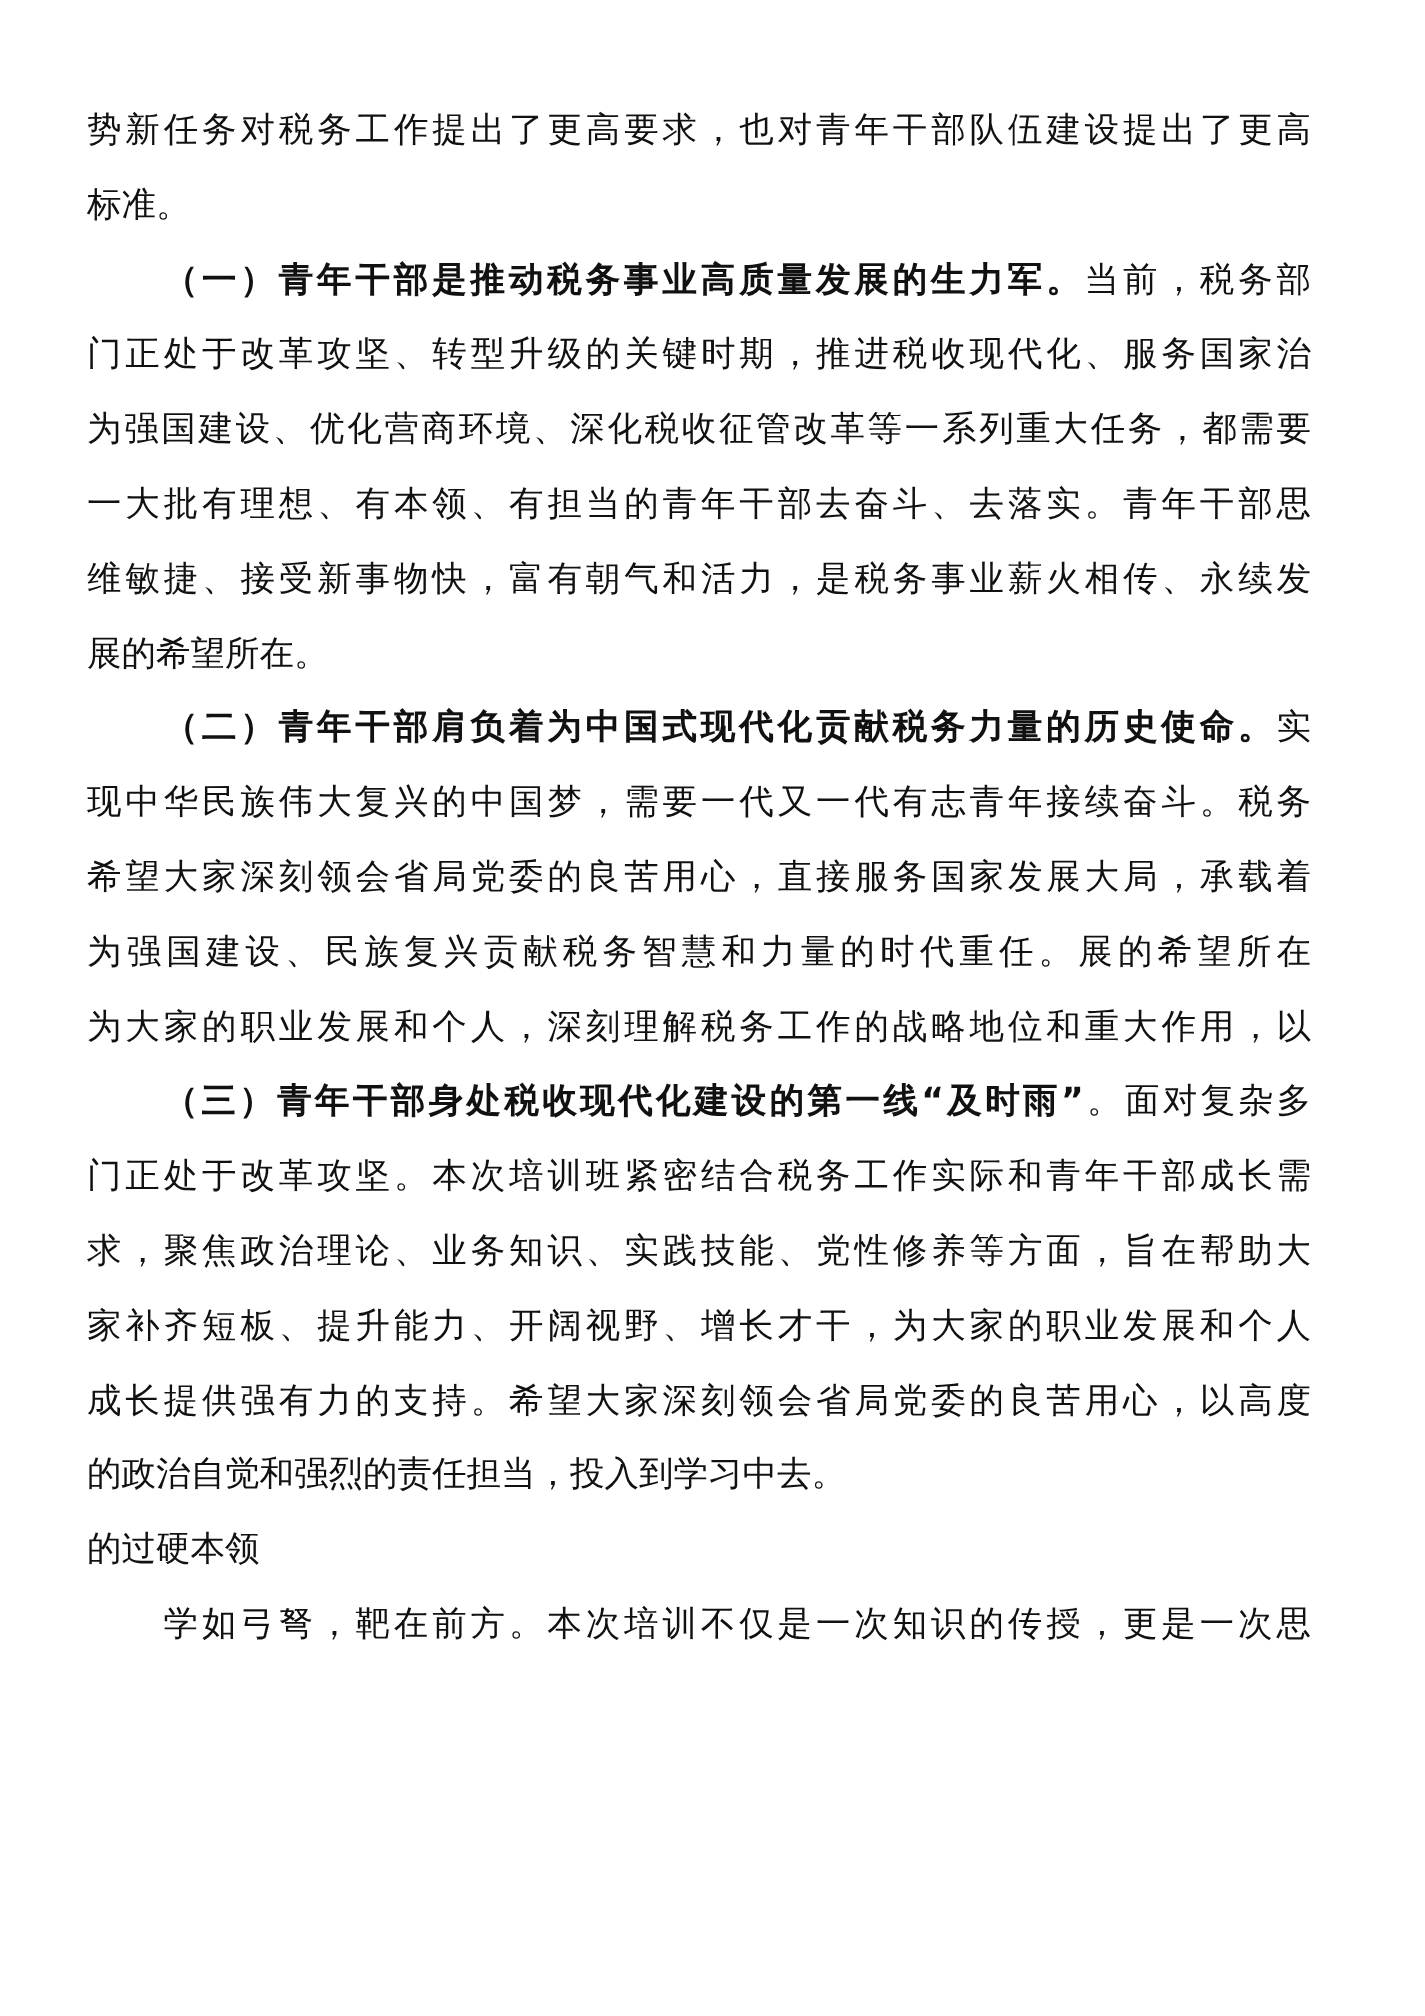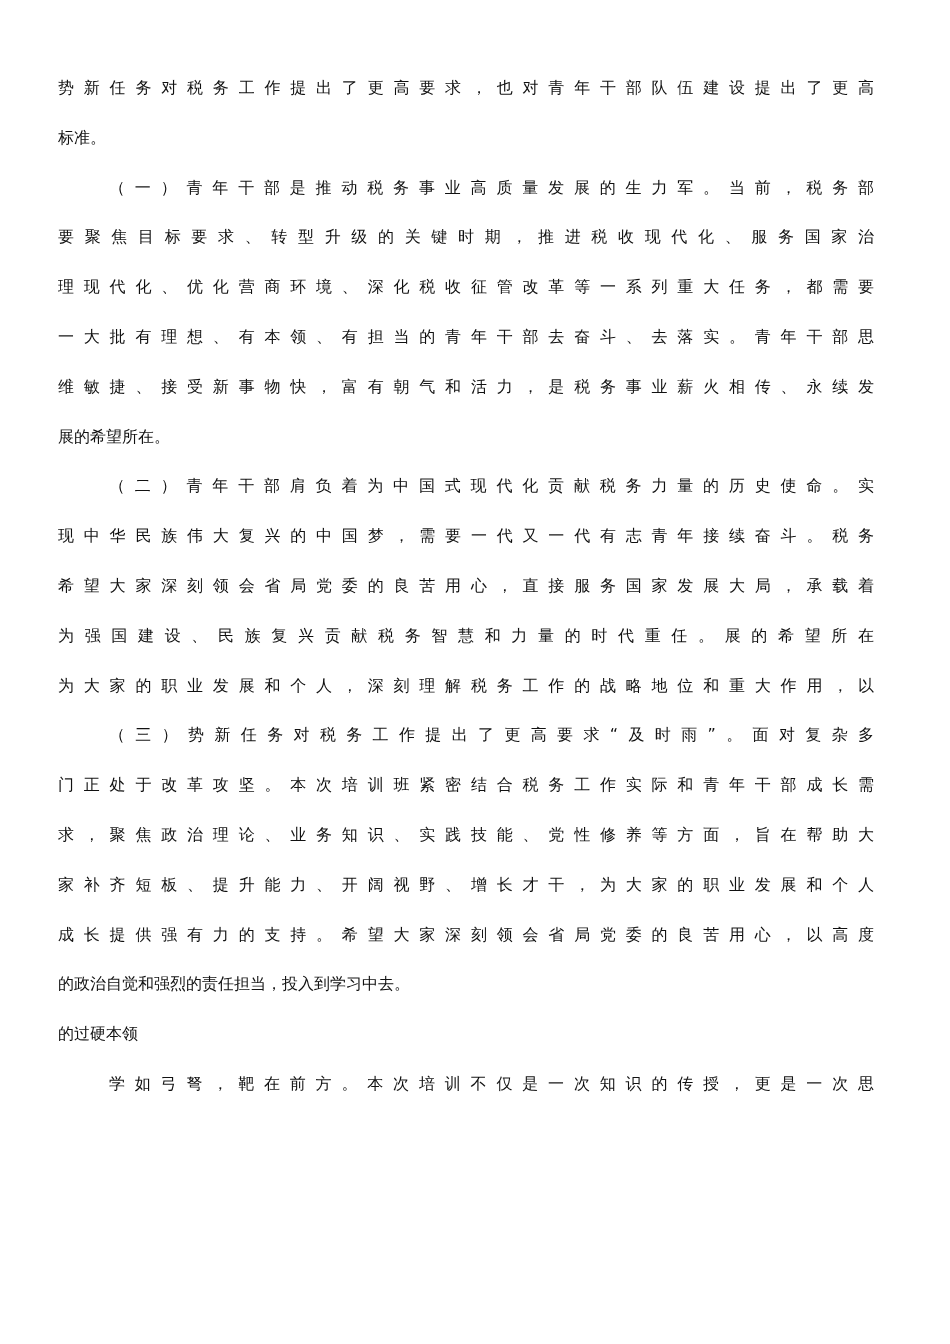--- a/index.html
+++ b/index.html
@@ -1,46 +1,46 @@
 <!DOCTYPE html>
 <html><head>
 <meta charset="utf-8">
 <style>
   html, body { margin:0; padding:0; background:#ffffff; }
   body { width:950px; height:1344px; position:relative; overflow:hidden;
          font-family: "DejaVu Sans", "Liberation Sans", sans-serif; color:#111; }
   .page { position:absolute; left:58px; top:63px; width:816px; }
-  .line { height:49.8px; line-height:49.8px; font-size:16px; white-space:nowrap;
+  .line { height:49.8px; line-height:49.8px; font-size:23px; white-space:nowrap;
           text-align:justify; text-align-last:justify; letter-spacing:0; }
   .line.last { text-align-last:left; }
   .indent { padding-left:51px; }
-  .b { font-weight:normal; }
+  .b { font-weight:bold; }
 </style>
 </head>
 <body>
 
 <div class="page">
 
   <div class="line">势新任务对税务工作提出了更高要求，也对青年干部队伍建设提出了更高</div>
   <div class="line last">标准。</div>
 
   <div class="line indent"><span class="b">（一）青年干部是推动税务事业高质量发展的生力军。</span><span>当前，税务部</span></div>
-  <div class="line">要聚焦目标要求、转型升级的关键时期，推进税收现代化、服务国家治</div>
-  <div class="line">理现代化、优化营商环境、深化税收征管改革等一系列重大任务，都需要</div>
+  <div class="line">门正处于改革攻坚、转型升级的关键时期，推进税收现代化、服务国家治</div>
+  <div class="line">为强国建设、优化营商环境、深化税收征管改革等一系列重大任务，都需要</div>
   <div class="line">一大批有理想、有本领、有担当的青年干部去奋斗、去落实。青年干部思</div>
   <div class="line">维敏捷、接受新事物快，富有朝气和活力，是税务事业薪火相传、永续发</div>
   <div class="line last">展的希望所在。</div>
 
   <div class="line indent"><span class="b">（二）青年干部肩负着为中国式现代化贡献税务力量的历史使命。</span><span>实</span></div>
   <div class="line">现中华民族伟大复兴的中国梦，需要一代又一代有志青年接续奋斗。税务</div>
   <div class="line">希望大家深刻领会省局党委的良苦用心，直接服务国家发展大局，承载着</div>
   <div class="line">为强国建设、民族复兴贡献税务智慧和力量的时代重任。展的希望所在</div>
   <div class="line">为大家的职业发展和个人，深刻理解税务工作的战略地位和重大作用，以</div>
 
-  <div class="line indent"><span class="b">（三）势新任务对税务工作提出了更高要求“及时雨”</span><span>。面对复杂多</span></div>
+  <div class="line indent"><span class="b">（三）青年干部身处税收现代化建设的第一线“及时雨”</span><span>。面对复杂多</span></div>
   <div class="line">门正处于改革攻坚。本次培训班紧密结合税务工作实际和青年干部成长需</div>
   <div class="line">求，聚焦政治理论、业务知识、实践技能、党性修养等方面，旨在帮助大</div>
   <div class="line">家补齐短板、提升能力、开阔视野、增长才干，为大家的职业发展和个人</div>
   <div class="line">成长提供强有力的支持。希望大家深刻领会省局党委的良苦用心，以高度</div>
   <div class="line last">的政治自觉和强烈的责任担当，投入到学习中去。</div>
 
   <div class="line last">的过硬本领</div>
 
   <div class="line indent">学如弓弩，靶在前方。本次培训不仅是一次知识的传授，更是一次思</div>
 

